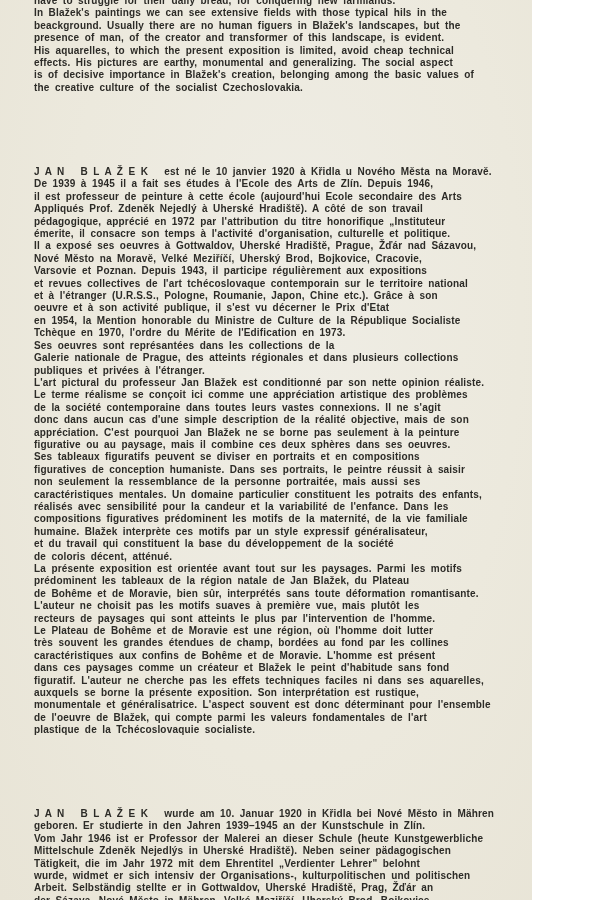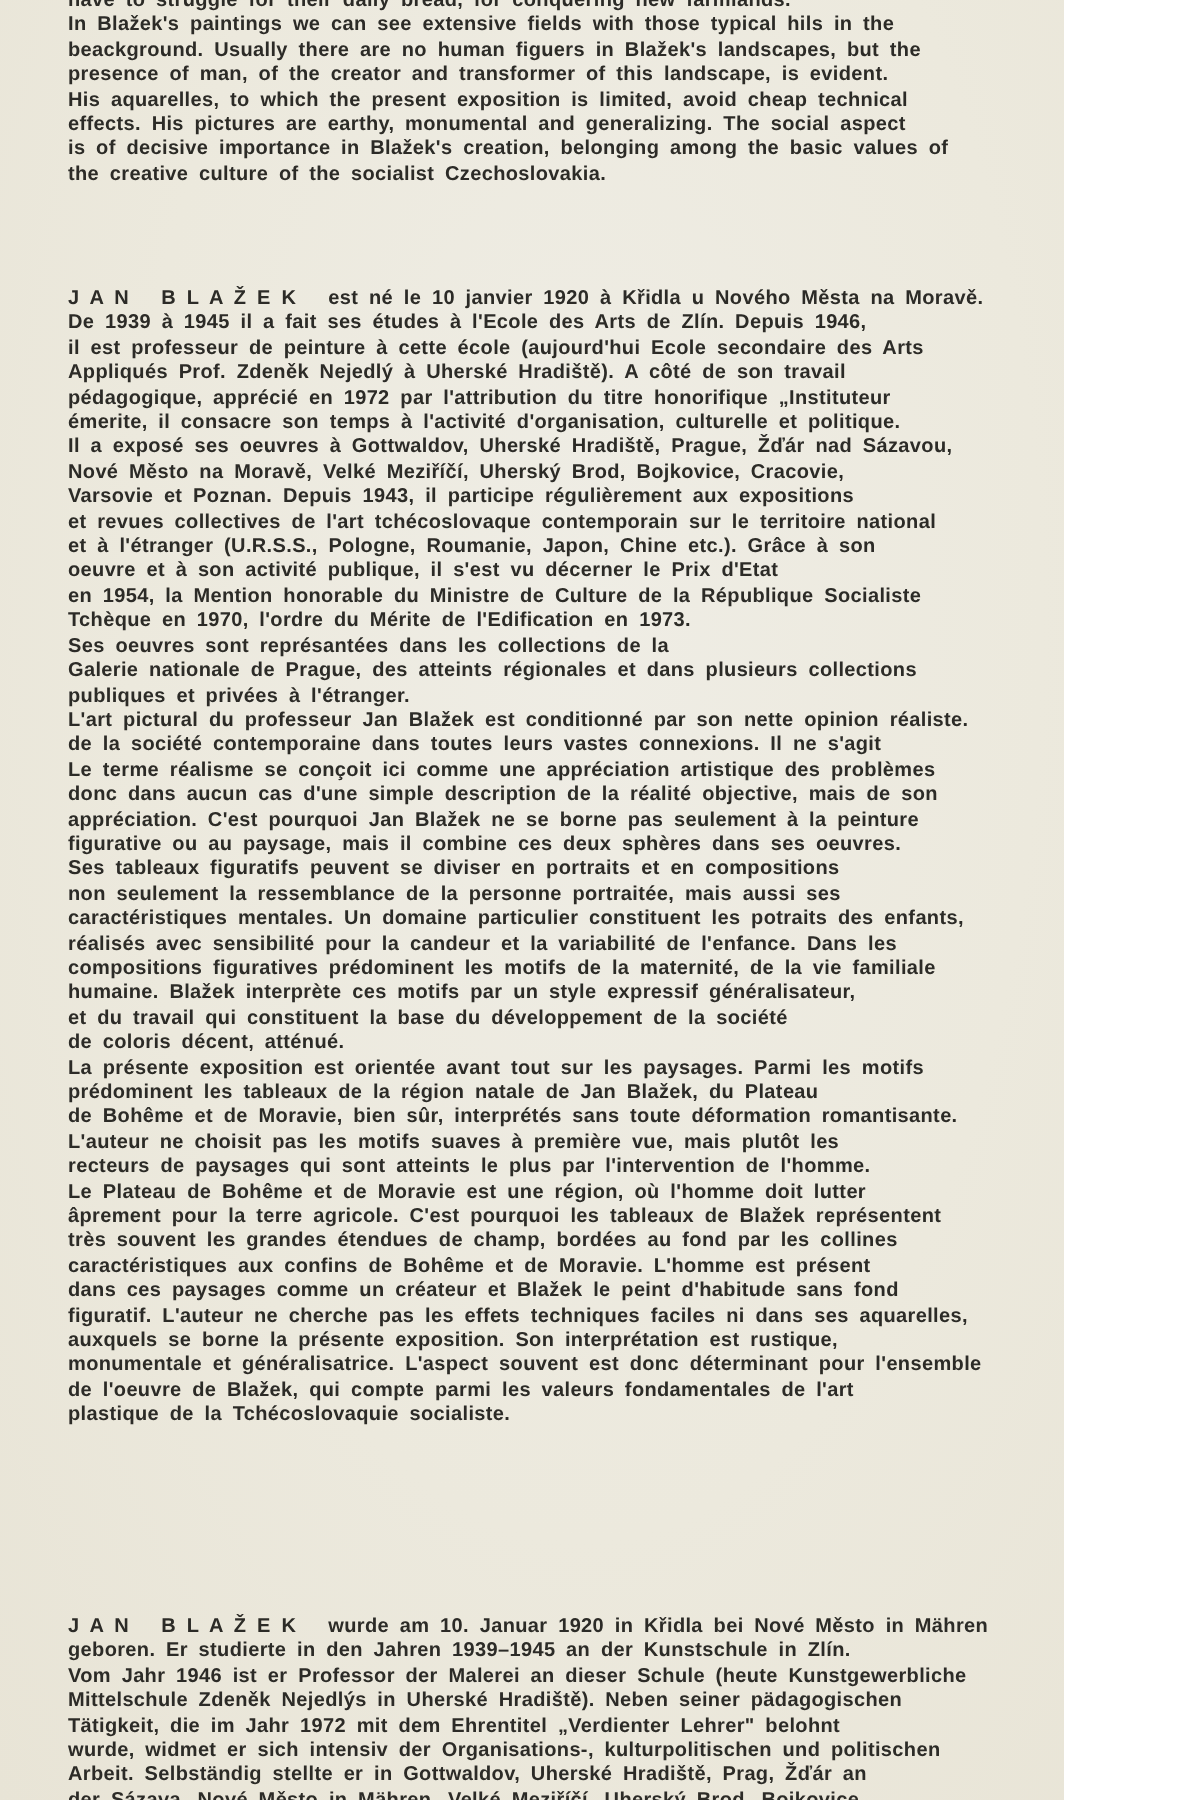--- a/index.html
+++ b/index.html
@@ -16,21 +16,21 @@
     background: radial-gradient(ellipse at 55% 35%, #efede5 0%, #ece9dd 55%, #e8e4d6 100%);
     font-family: "Liberation Sans", "DejaVu Sans", sans-serif;
     overflow: hidden;
   }
   .block {
     position: absolute;
     left: 34px;
     width: 533px;
   }
   .block-english { top: -5px; }
-  .block-french  { top: 144px; }
+  .block-french  { top: 166px; }
   .block-german  { top: 808px; }
   .line {
     font-size: 10px;
     font-weight: 700;
     line-height: 12.4px;
     letter-spacing: 0.18px;
     word-spacing: 2.4px;
     white-space: pre;
     color: #2c2b27;
     text-rendering: optimizeLegibility;
@@ -63,40 +63,40 @@
       <div class="line">Varsovie et Poznan. Depuis 1943, il participe régulièrement aux expositions</div>
       <div class="line">et revues collectives de l'art tchécoslovaque contemporain sur le territoire national</div>
       <div class="line">et à l'étranger (U.R.S.S., Pologne, Roumanie, Japon, Chine etc.). Grâce à son</div>
       <div class="line">oeuvre et à son activité publique, il s'est vu décerner le Prix d'Etat</div>
       <div class="line">en 1954, la Mention honorable du Ministre de Culture de la République Socialiste</div>
       <div class="line">Tchèque en 1970, l'ordre du Mérite de l'Edification en 1973.</div>
       <div class="line">Ses oeuvres sont représantées dans les collections de la</div>
       <div class="line">Galerie nationale de Prague, des atteints régionales et dans plusieurs collections</div>
       <div class="line">publiques et privées à l'étranger.</div>
       <div class="line">L'art pictural du professeur Jan Blažek est conditionné par son nette opinion réaliste.</div>
+      <div class="line">Le terme réalisme se conçoit ici comme une appréciation artistique des problèmes</div>
       <div class="line">de la société contemporaine dans toutes leurs vastes connexions. Il ne s'agit</div>
-      <div class="line">Le terme réalisme se conçoit ici comme une appréciation artistique des problèmes</div>
       <div class="line">donc dans aucun cas d'une simple description de la réalité objective, mais de son</div>
       <div class="line">appréciation. C'est pourquoi Jan Blažek ne se borne pas seulement à la peinture</div>
       <div class="line">figurative ou au paysage, mais il combine ces deux sphères dans ses oeuvres.</div>
       <div class="line">Ses tableaux figuratifs peuvent se diviser en portraits et en compositions</div>
+      <div class="line">figuratives de conception humaniste. Dans ses portraits, le peintre réussit à saisir</div>
       <div class="line">non seulement la ressemblance de la personne portraitée, mais aussi ses</div>
       <div class="line">caractéristiques mentales. Un domaine particulier constituent les potraits des enfants,</div>
       <div class="line">réalisés avec sensibilité pour la candeur et la variabilité de l'enfance. Dans les</div>
       <div class="line">compositions figuratives prédominent les motifs de la maternité, de la vie familiale</div>
       <div class="line">humaine. Blažek interprète ces motifs par un style expressif généralisateur,</div>
       <div class="line">et du travail qui constituent la base du développement de la société</div>
       <div class="line">de coloris décent, atténué.</div>
       <div class="line">La présente exposition est orientée avant tout sur les paysages. Parmi les motifs</div>
       <div class="line">prédominent les tableaux de la région natale de Jan Blažek, du Plateau</div>
       <div class="line">de Bohême et de Moravie, bien sûr, interprétés sans toute déformation romantisante.</div>
       <div class="line">L'auteur ne choisit pas les motifs suaves à première vue, mais plutôt les</div>
       <div class="line">recteurs de paysages qui sont atteints le plus par l'intervention de l'homme.</div>
       <div class="line">Le Plateau de Bohême et de Moravie est une région, où l'homme doit lutter</div>
-      <div class="line">âprement pour la terre agricole. C'est pourquoi les tableaux de Blažek représentent</div>
       <div class="line">très souvent les grandes étendues de champ, bordées au fond par les collines</div>
       <div class="line">caractéristiques aux confins de Bohême et de Moravie. L'homme est présent</div>
       <div class="line">dans ces paysages comme un créateur et Blažek le peint d'habitude sans fond</div>
       <div class="line">figuratif. L'auteur ne cherche pas les effets techniques faciles ni dans ses aquarelles,</div>
       <div class="line">auxquels se borne la présente exposition. Son interprétation est rustique,</div>
       <div class="line">monumentale et généralisatrice. L'aspect souvent est donc déterminant pour l'ensemble</div>
       <div class="line">de l'oeuvre de Blažek, qui compte parmi les valeurs fondamentales de l'art</div>
       <div class="line">plastique de la Tchécoslovaquie socialiste.</div>
     </div>
 

